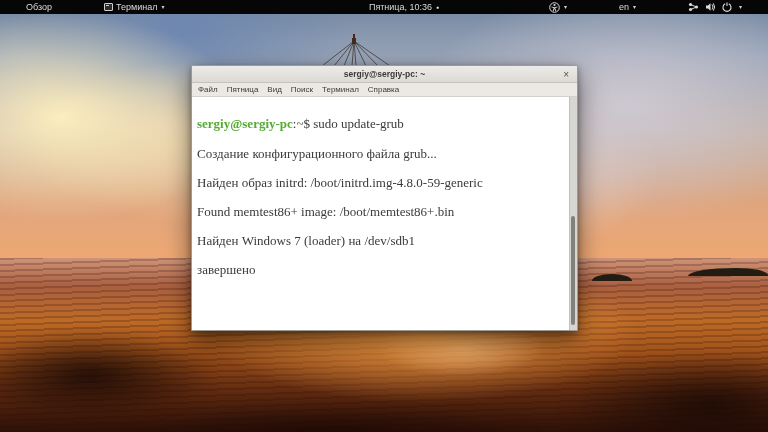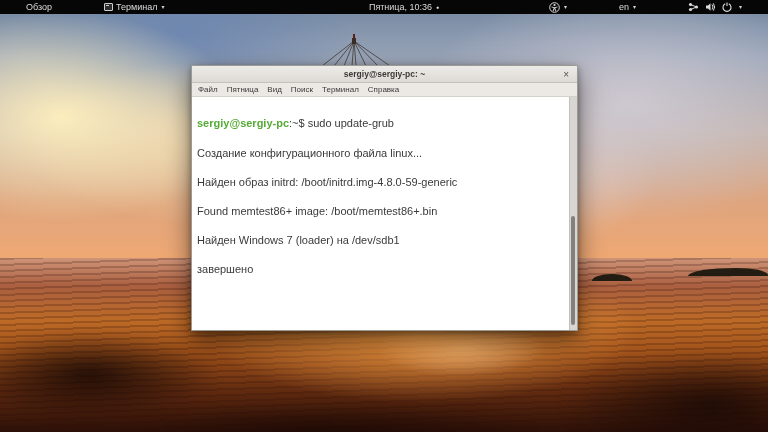--- a/index.html
+++ b/index.html
@@ -51,21 +51,21 @@
   #window { position:absolute; left:191px; top:65px; width:387px; height:266px; z-index:20;
     box-shadow:0 10px 26px rgba(0,0,0,.5), 0 2px 6px rgba(0,0,0,.35);
     border:1px solid #9d9a94; border-radius:2px 2px 0 0; background:#fff; display:flex; flex-direction:column; }
   #titlebar { height:17px; background:linear-gradient(180deg,#edebe8,#dddad5); border-bottom:1px solid #c4c1bb;
     display:flex; align-items:center; position:relative; border-radius:2px 2px 0 0; }
   #title { width:100%; text-align:center; font-size:8.5px; font-weight:700; color:#3b3935; }
   #close-btn { position:absolute; right:5px; top:0; height:17px; display:flex; align-items:center; font-size:10px; color:#55524d; cursor:pointer; padding:0 3px; }
   #menubar { height:14px; background:#ece9e5; border-bottom:1px solid #d4d1cc; display:flex; align-items:center; gap:9px; padding-left:6px; }
   .menu-item { font-size:8px; color:#3a3a3a; cursor:pointer; }
   #term { position:relative; flex:1; background:#ffffff; overflow:hidden; }
-  #term-text { padding:3px 20px 0 5px; font-family:Liberation Sans, sans-serif; font-size:11px; line-height:9.7px; color:#3a3a3a; white-space:pre; }
+  #term-text { padding:3px 20px 0 5px; font-family:Liberation Serif, serif; font-size:13px; line-height:9.7px; color:#3a3a3a; white-space:pre; }
   .green { color:#55ab35; font-weight:bold; }
   #scrollbar { position:absolute; right:0; top:0; width:8px; height:100%; background:#d8d6d3; border-left:1px solid #c2c0bc; }
   #scroll-handle { position:absolute; right:2px; top:51%; width:4px; height:47%; background:#83817e; border-radius:2px; }
 </style>
 </head>
 <body>
 
 <div id="stage">
 
   <div id="wallpaper">
@@ -162,21 +162,21 @@
       <span class="menu-item">Файл</span>
       <span class="menu-item">Пятница</span>
       <span class="menu-item">Вид</span>
       <span class="menu-item">Поиск</span>
       <span class="menu-item">Терминал</span>
       <span class="menu-item">Справка</span>
     </div>
     <div id="term">
       <div id="term-text">
         <div><span class="green">sergiy@sergiy-pc</span><span>:~$ </span><span>sudo update-grub</span></div>
-        <div>Создание конфигурационного файла linux...</div>
+        <div>Создание конфигурационного файла grub...</div>
         <div>Найден образ initrd: /boot/initrd.img-4.8.0-59-generic</div>
         <div>Found memtest86+ image: /boot/memtest86+.bin</div>
         <div>Найден Windows 7 (loader) на /dev/sdb1</div>
         <div>завершено</div>
         
       </div>
       <div id="scrollbar">
         <div id="scroll-handle"></div>
       </div>
     </div>

